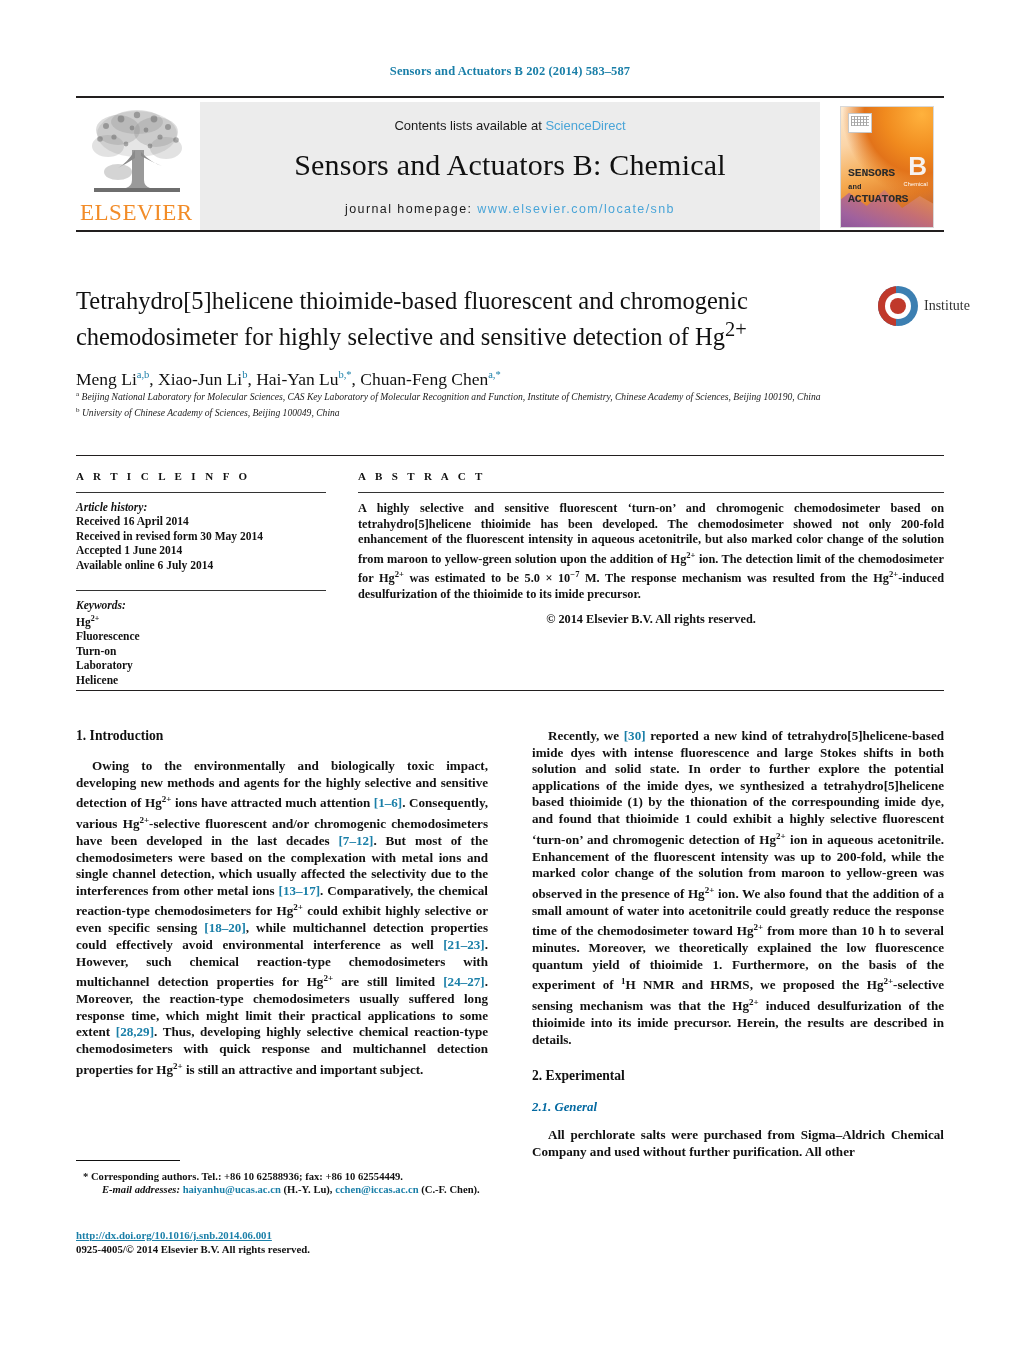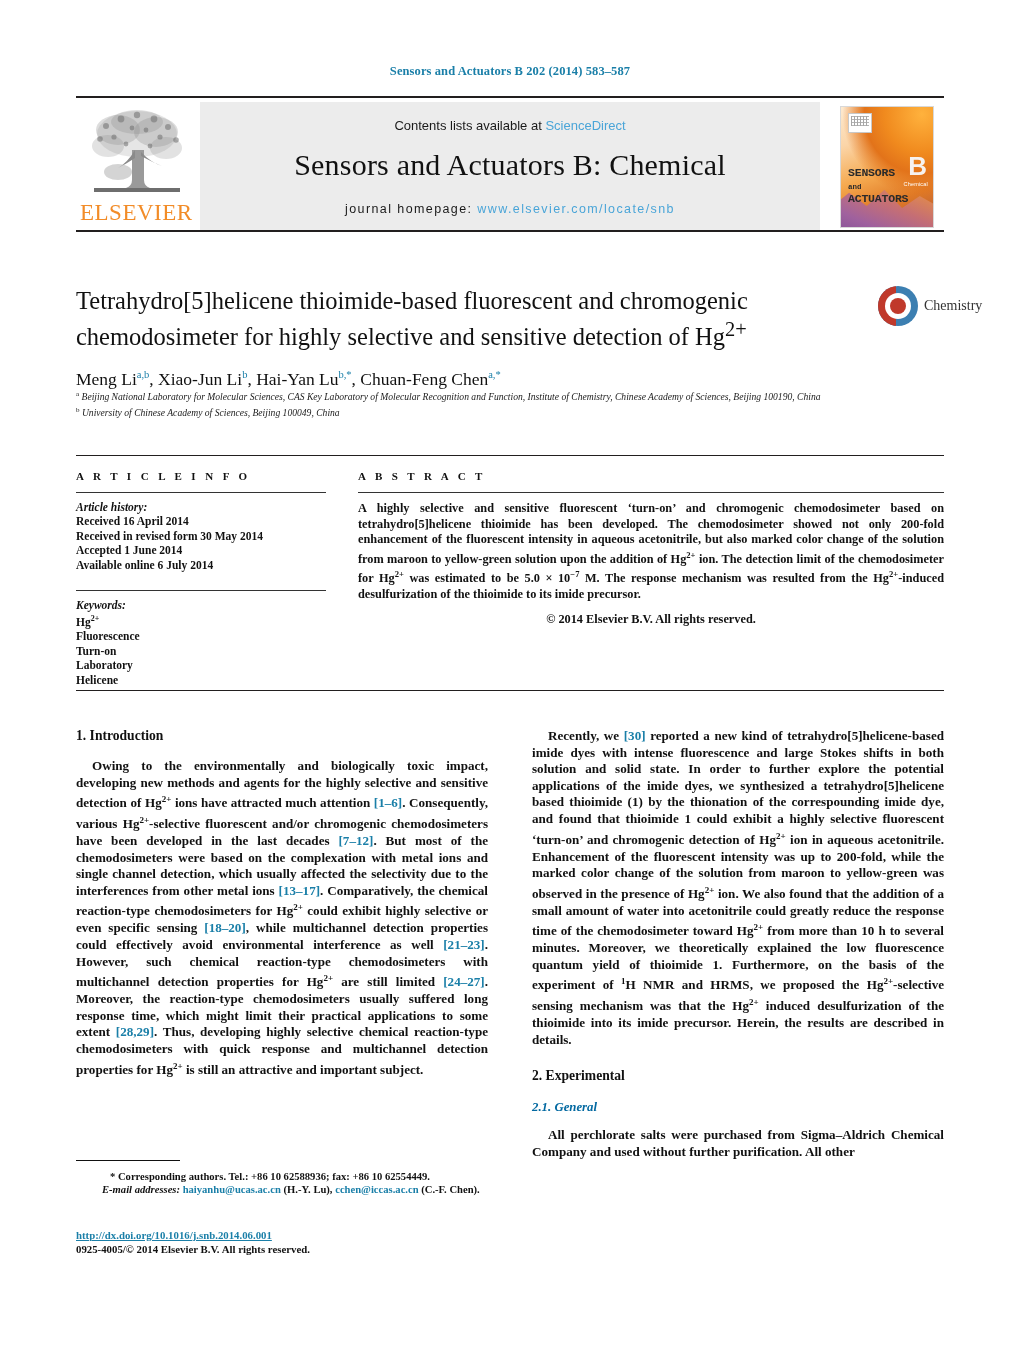--- a/index.html
+++ b/index.html
@@ -421,21 +421,21 @@
     position: absolute;
     left: 76px;
     top: 1170px;
     width: 430px;
     font-family: "Liberation Serif", serif;
     font-size: 10.6px;
     line-height: 13.4px;
     color: #111;
     font-weight: bold;
   }
-  .footnote .fn-indent { padding-left: 18px; text-indent: -11px; margin-left: 27px; }
+  .footnote .fn-indent { padding-left: 18px; text-indent: -11px; }
   .footnote .fn-line2 { padding-left: 26px; text-indent: 0; }
   .footnote em { font-style: italic; }
   .link { color: #1a7fa8; text-align: center; }
 
   .doi-block {
     position: absolute;
     left: 76px;
     top: 1228px;
     width: 430px;
     font-family: "Liberation Serif", serif;
@@ -524,21 +524,21 @@
     </h1>
     <div class="authors">
       <span><span>Meng Li</span><sup>a,b</sup></span><span>, </span><span><span>Xiao-Jun Li</span><sup>b</sup></span><span>, </span><span><span>Hai-Yan Lu</span><sup>b,*</sup></span><span>, </span><span><span>Chuan-Feng Chen</span><sup>a,*</sup></span>
     </div>
   </div>
 
   <div class="crossmark">
     <div class="cm-badge">
       <div class="cm-inner-dot"></div>
     </div>
-    <div class="cm-text">Chemistry</div>
+    <div class="cm-text">Institute</div>
   </div>
 
   <div class="affiliations">
     <div><sup>a</sup> <span>Beijing National Laboratory for Molecular Sciences, CAS Key Laboratory of Molecular Recognition and Function, Institute of Chemistry, Chinese Academy of Sciences, Beijing 100190, China</span></div>
     <div><sup>b</sup> <span>University of Chinese Academy of Sciences, Beijing 100049, China</span></div>
   </div>
 
   <div class="rule-top"></div>
   <div class="rule-bottom"></div>
 

